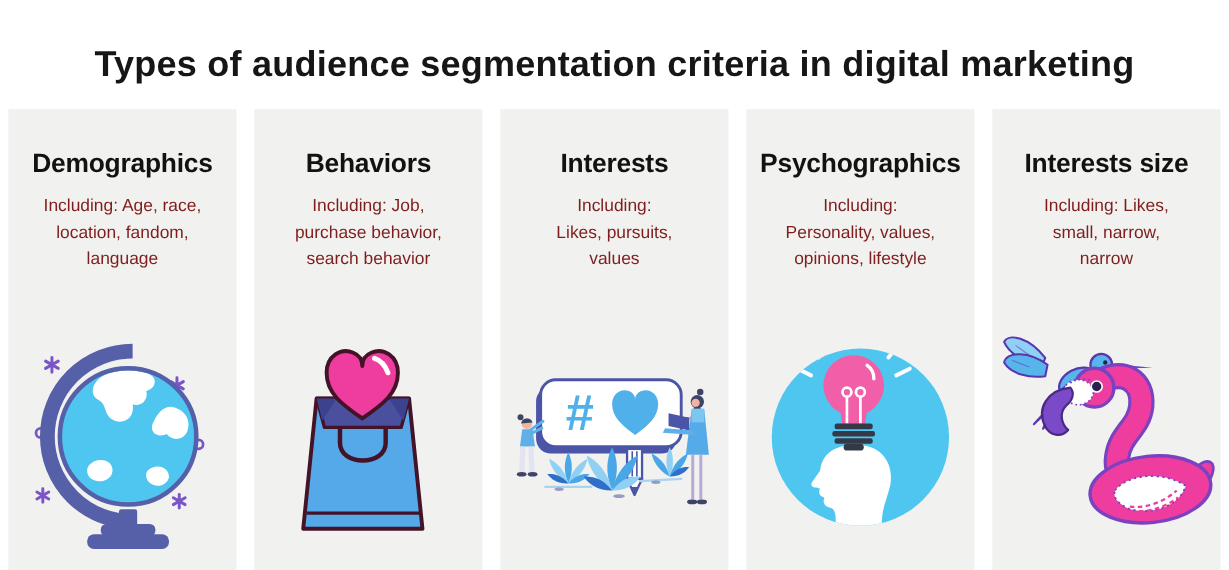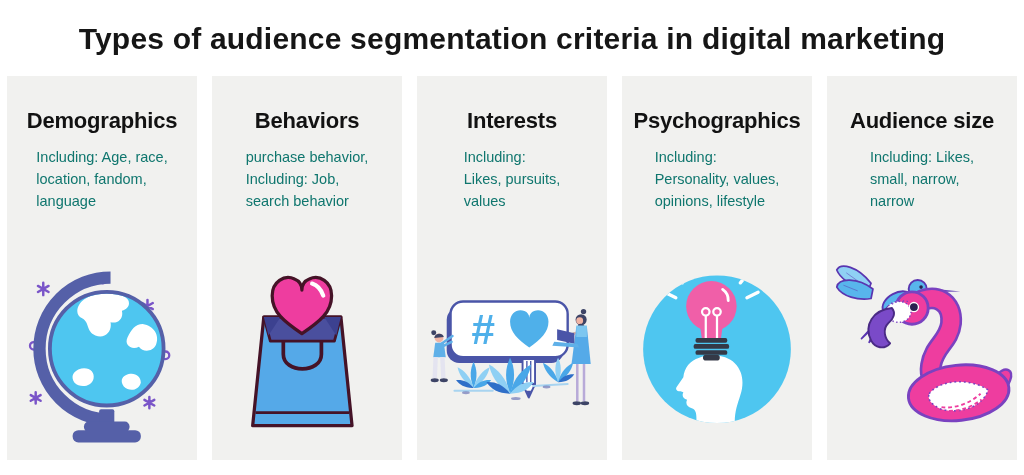--- a/index.html
+++ b/index.html
@@ -2,42 +2,42 @@
 <html><head>
 <meta charset="utf-8">
 <style>
   html,body{margin:0;padding:0;}
   body{
     width:1024px;height:475px;overflow:hidden;
     background:#ffffff;
     font-family:"Liberation Sans","DejaVu Sans",sans-serif;
   }
   .title{
-    margin:0;padding-top:22px;
+    margin:15px;padding-top:22px;
     text-align:center;
     font-size:30px;font-weight:bold;color:#161616;
     letter-spacing:.2px;
   }
   .cards{
     display:flex;gap:15px;
     padding:0 7px;margin-top:20px;
     height:384px;
   }
   .card{
     flex:1 1 0;background:#f1f1ef;
     display:flex;flex-direction:column;align-items:center;
     min-width:0;
   }
   .card h2{
     margin:32px 0 0;font-size:22px;font-weight:bold;color:#121212;
     letter-spacing:-.2px;text-align:center;
   }
   .desc{
     margin:13px 8px 0;
-    font-size:14.5px;line-height:1.5;color:#0f766e;text-align:left;
+    font-size:14.5px;line-height:1.5;color:#7f1d1d;text-align:center;
   }
   .desc span{display:block;}
   .icon-wrap{margin-top:auto;display:flex;justify-content:center;}
   .mb-globe{margin-bottom:9px;}
   .mb-bag{margin-bottom:13px;}
   .mb-social{margin-bottom:24px;}
   .mb-head{margin-bottom:21px;}
   .mb-birds{margin-bottom:11px;}
 </style>
 </head>
@@ -92,22 +92,22 @@
           <path d="M120 130 C128 126 136 130 136 138 C134 146 124 148 118 142 C114 136 116 132 120 130 Z"></path>
         </g>
         <circle cx="100" cy="102" r="60" fill="none" stroke="#5560a8" stroke-width="4"></circle>
       </svg>
     </div>
   </section>
 
   <section class="card">
     <h2>Behaviors</h2>
     <p class="desc">
+      <span>Including: Job,</span>
       <span>purchase behavior,</span>
-      <span>Including: Job,</span>
       <span>search behavior</span>
     </p>
     <div class="icon-wrap mb-bag">
       <svg width="172" height="195" viewBox="0 0 185 210" aria-hidden="true">
 
         <path d="M46 70 L129 70 L141 187 L34 187 Z" fill="#55a9e8" stroke="#451327" stroke-width="3.5" stroke-linejoin="round"></path>
         <path d="M37 173 L138 173" stroke="#451327" stroke-width="3"></path>
 
         <path d="M46 70 L129 70 L122 96 L53 96 Z" fill="#4a4f9e" stroke="#451327" stroke-width="3" stroke-linejoin="round"></path>
         <path d="M46 70 L64 70 L51 90 Z" fill="#3c4190"></path>
@@ -237,21 +237,21 @@
 
         <rect x="72" y="92" width="34" height="5" rx="2" fill="#343947"></rect>
         <rect x="70" y="98.5" width="38" height="5" rx="2" fill="#343947"></rect>
         <rect x="72" y="105" width="34" height="5" rx="2" fill="#343947"></rect>
         <rect x="80" y="110" width="18" height="6" rx="3" fill="#343947"></rect>
       </svg>
     </div>
   </section>
 
   <section class="card">
-    <h2>Audience size</h2>
+    <h2>Interests size</h2>
     <p class="desc">
       <span>Including: Likes,</span>
       <span>small, narrow,</span>
       <span>narrow</span>
     </p>
     <div class="icon-wrap mb-birds">
       <svg width="186" height="200" viewBox="0 0 195 210" aria-hidden="true">
 
         <g>
           <path d="M44 36 C30 18 12 14 8 22 C12 32 26 40 40 46 Z" fill="#8fd0f4" stroke="#5a35b0" stroke-width="1.8" stroke-linejoin="round"></path>

